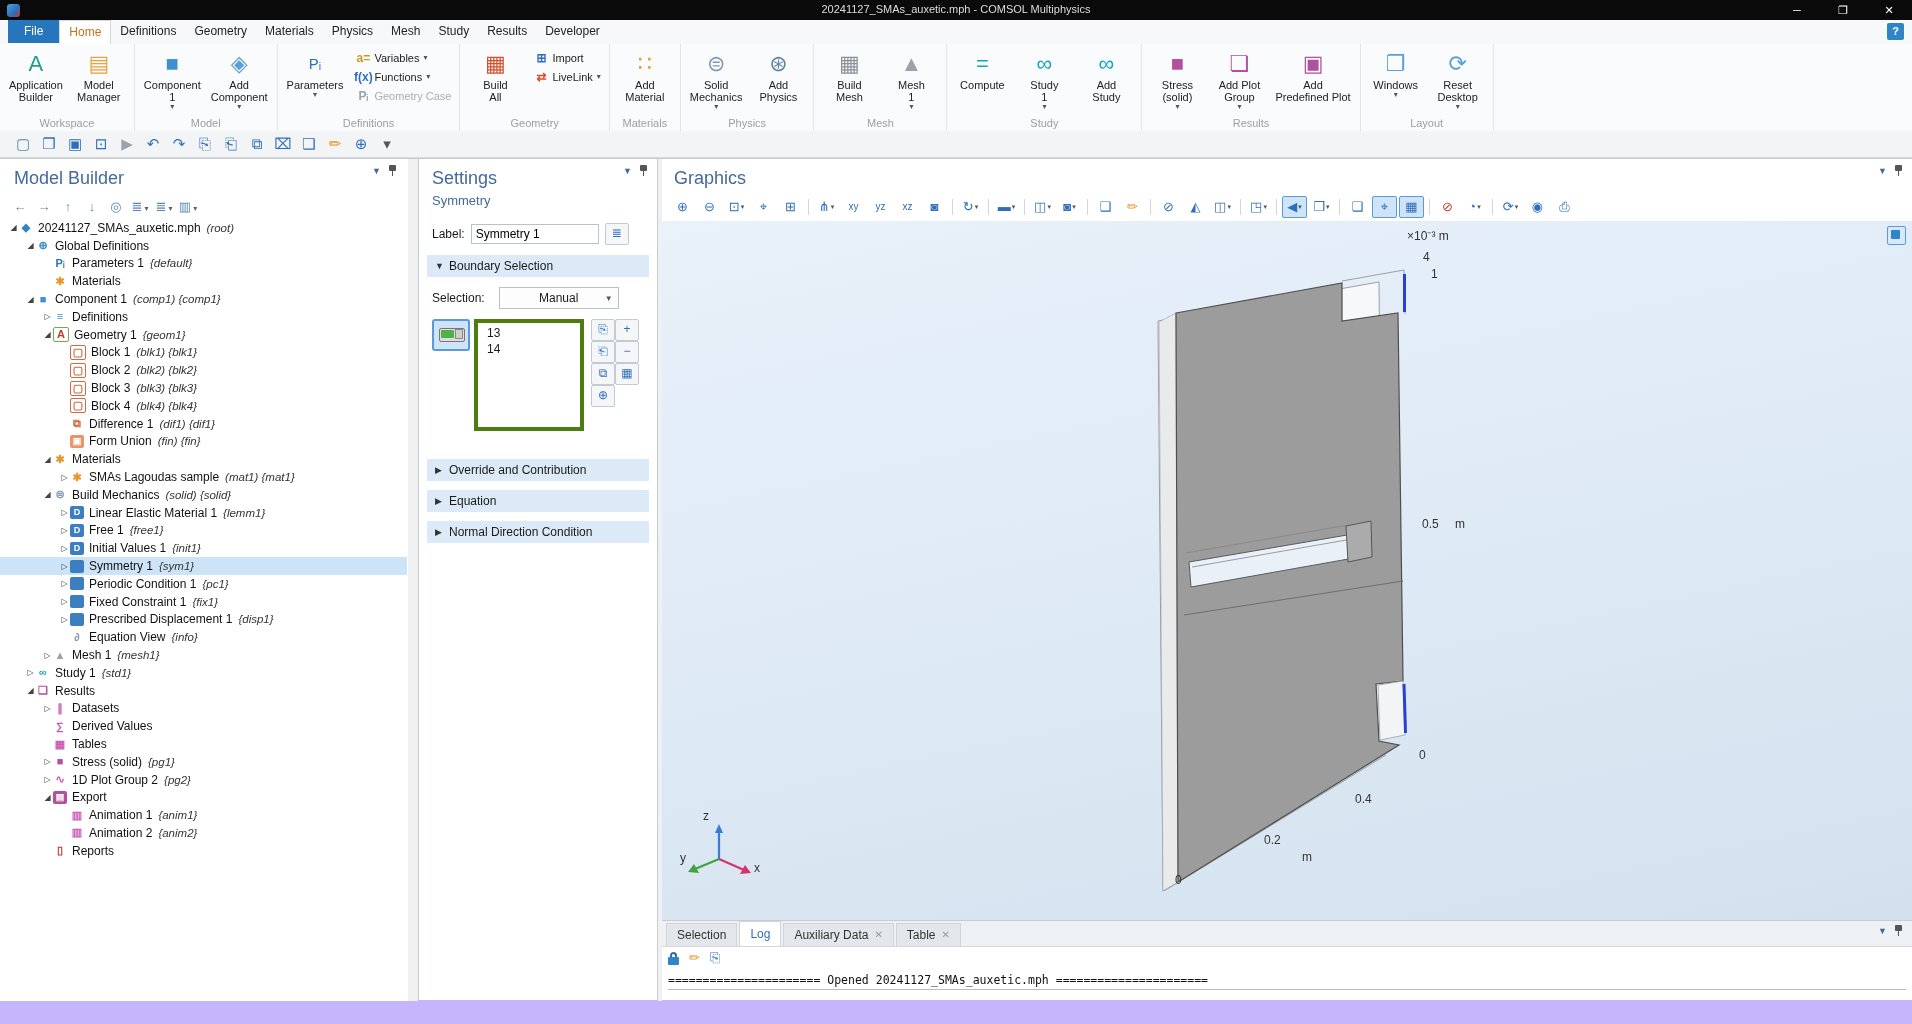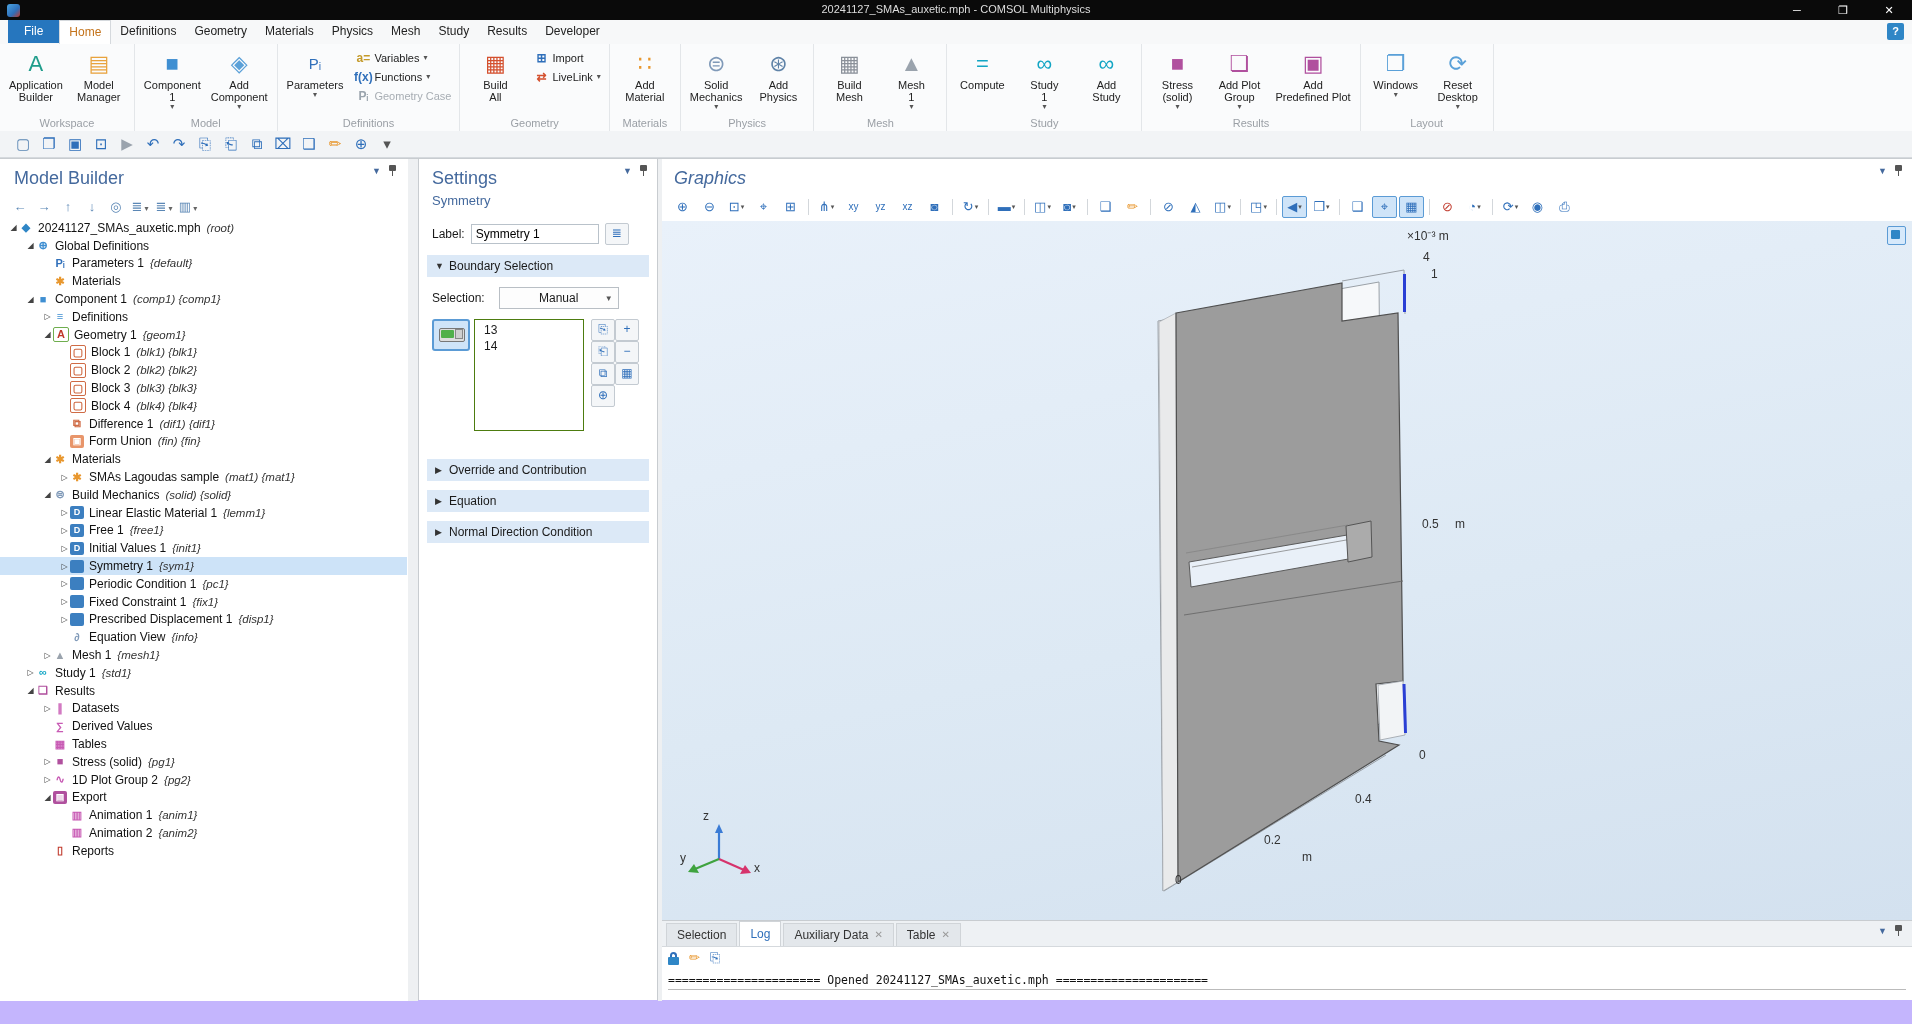--- a/index.html
+++ b/index.html
@@ -74,27 +74,27 @@
   .st-section .tt{font-size:12px;color:#1a1a1a;}
   #st-sel-row{position:absolute;left:13px;top:128px;display:flex;align-items:center;}
   #st-sel-dd{margin-left:14px;width:118px;height:20px;border:1px solid #b9bfc5;background:#fdfdfd;display:flex;
              align-items:center;justify-content:center;font-size:12px;cursor:pointer;position:relative;}
   #st-sel-dd .car{position:absolute;right:5px;font-size:8px;color:#555;}
   #st-active-toggle{position:absolute;left:13px;top:160px;width:34px;height:28px;background:#cfe4f8;
                     border:2px solid #5b9bd5;border-radius:3px;cursor:pointer;}
   #st-active-toggle .sw{position:absolute;left:5px;top:7px;width:24px;height:12px;border:1px solid #777;background:#ddd;border-radius:2px;}
   #st-active-toggle .sw::before{content:"";position:absolute;left:1px;top:1px;width:13px;height:8px;background:#51b04a;border-radius:1px;}
   #st-active-toggle .sw::after{content:"";position:absolute;right:1px;top:0px;width:8px;height:10px;background:#cfcfcf;border:1px solid #888;box-sizing:border-box;}
-  #st-sel-list{position:absolute;left:55px;top:160px;width:110px;height:112px;border:1px solid #4d7c0f;background:#fff;
+  #st-sel-list{position:absolute;left:55px;top:160px;width:110px;height:112px;border:4px solid #4d7c0f;background:#fff;
                font-size:12px;padding-top:2px;box-sizing:border-box;}
   #st-sel-list .it{padding:1px 0 1px 9px;cursor:pointer;}
   #st-sel-icons{position:absolute;left:172px;top:160px;display:grid;grid-template-columns:22px 22px;grid-auto-rows:20px;gap:2px;}
   
   #graphics{left:662px;top:158px;width:1250px;height:762px;background:#fff;border-top:1px solid #c8ccd0;box-sizing:border-box;}
-  #gx-header{position:absolute;left:12px;top:9px;font-style:italic;}
+  #gx-header{position:absolute;left:12px;top:9px;}
   #gx-toolbar{position:absolute;left:8px;top:37px;height:22px;display:flex;align-items:center;gap:2px;}
   .gx-ico{min-width:21px;height:20px;padding:0 1px;text-align:center;line-height:20px;font-size:13px;color:#2f6fba;
           cursor:pointer;border:1px solid transparent;border-radius:2px;display:flex;align-items:center;justify-content:center;gap:1px;}
   .gx-ico.active{background:#cfe4f8;border-color:#5b9bd5;}
   .gx-ico .car{font-size:7px;color:#555;}
   .gx-div{width:1px;height:16px;background:#d3d7db;margin:0 3px;}
   #gx-canvas{position:absolute;left:0;top:62px;width:1250px;height:700px;
              background:linear-gradient(168deg,#e9f1fa 0%,#dde9f4 55%,#d3e1ef 100%);overflow:hidden;}
   .ax-label{position:absolute;font-size:12px;color:#333;white-space:nowrap;}
   #gx-side-btn{position:absolute;right:6px;top:5px;width:17px;height:17px;background:#d6e9fb;border:1px solid #5b9bd5;

